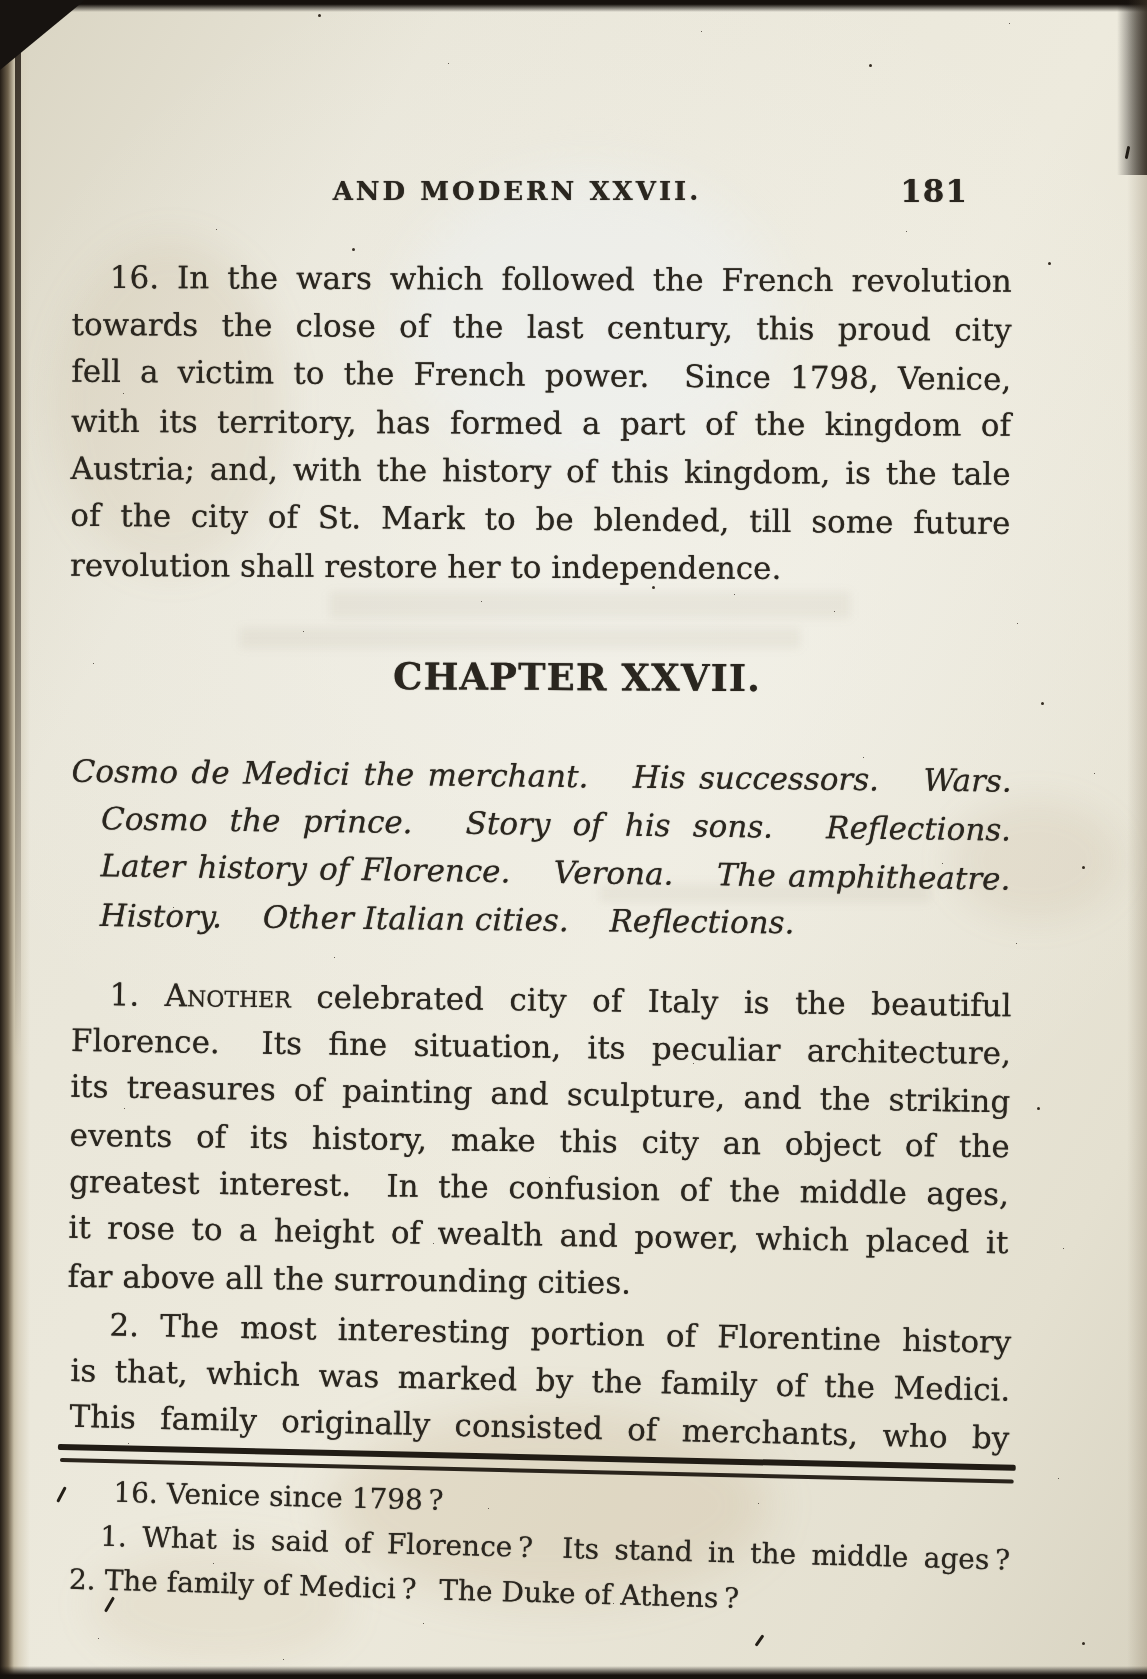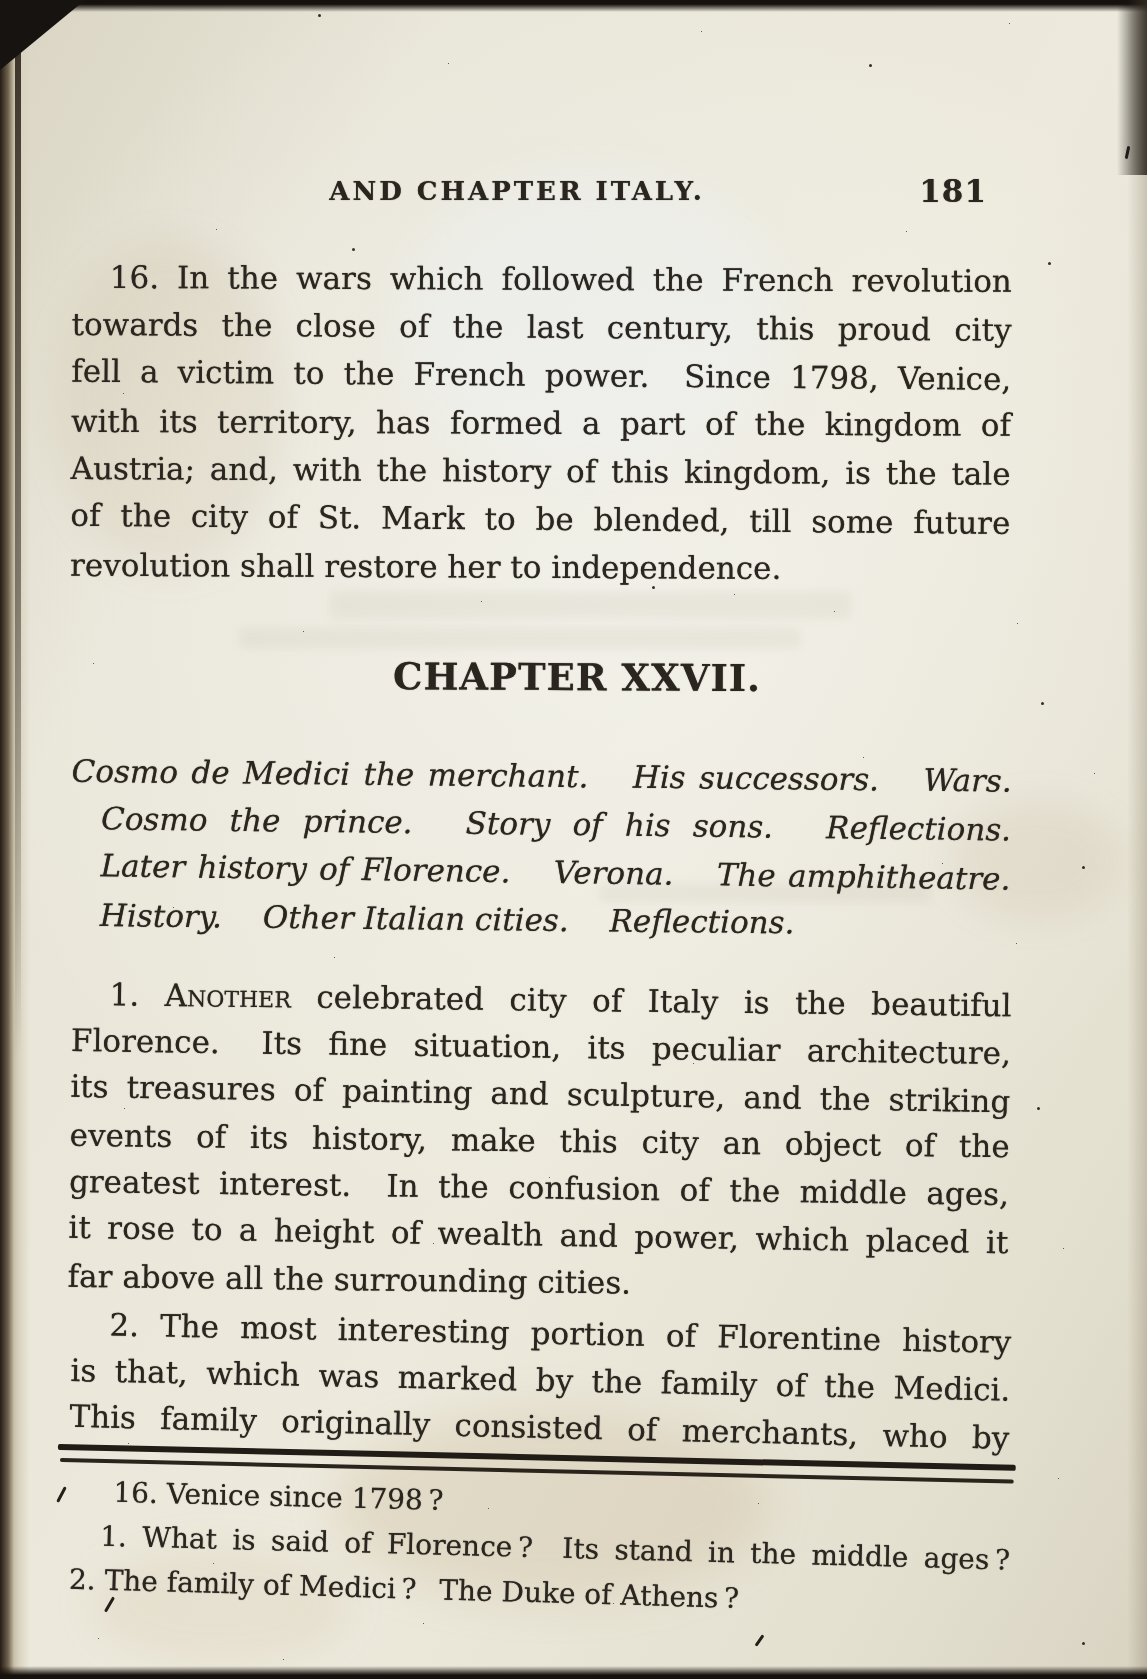--- a/index.html
+++ b/index.html
@@ -68,21 +68,21 @@
   .tick-5{left:1126px;top:146px;height:13px;transform:rotate(12deg);}
   
   .textcol{position:absolute;left:72px;width:940px;
     text-shadow:0 0 1px rgba(42,37,30,.75);}
   .tline{width:100%;text-align:justify;text-align-last:justify;}
   .tline.last{text-align-last:left;}
   .indent{padding-left:38px;box-sizing:border-box;}
   .header-row{top:176px;height:40px;font-weight:bold;}
   .running-title{position:absolute;left:0;right:0;text-align:center;padding-right:50px;
     font-size:26px;letter-spacing:3px;}
-  .page-number{position:absolute;right:25px;top:-3px;font-size:31px;letter-spacing:1px;}
+  .page-number{position:absolute;right:44px;top:-3px;font-size:31px;letter-spacing:1px;}
   .para16{top:252px;font-size:31px;line-height:48px;transform:rotate(.35deg);transform-origin:0 0;}
   .chapter-heading{top:655px;font-size:37px;font-weight:bold;letter-spacing:1px;
     text-align:center;padding-left:70px;box-sizing:border-box;transform:rotate(.3deg);}
   .summary{top:746px;font-size:31px;line-height:48px;font-style:italic;
     transform:rotate(.7deg);transform-origin:0 0;}
   .summary .tline{padding-left:30px;box-sizing:border-box;}
   .summary .tline:first-child{padding-left:0;}
   .para1{top:970px;font-size:31px;line-height:47px;transform:rotate(.8deg);transform-origin:0 0;}
   .sc{font-variant:small-caps;}
   .para2{top:1300px;font-size:31px;line-height:47px;transform:rotate(1.2deg);transform-origin:0 0;}
@@ -103,21 +103,21 @@
 <div class="stain stain-a"></div>
 <div class="stain stain-b"></div>
 <div class="stain stain-c"></div>
 <div class="stain stain-d"></div>
 <div class="stain stain-e"></div>
 <div class="ghost ghost-a"></div>
 <div class="ghost ghost-b"></div>
 <div class="ghost ghost-c"></div>
 
 <div class="textcol header-row">
-  <div class="running-title">AND CHAPTER ITALY.</div>
+  <div class="running-title">AND MODERN XXVII.</div>
   <div class="page-number">181</div>
 </div>
 
 <div class="textcol para16">
   <div class="tline indent">16. In the wars which followed the French revolution</div>
   <div class="tline">towards the close of the last century, this proud city</div>
   <div class="tline">fell a victim to the French power.  Since 1798, Venice,</div>
   <div class="tline">with its territory, has formed a part of the kingdom of</div>
   <div class="tline">Austria; and, with the history of this kingdom, is the tale</div>
   <div class="tline">of the city of St. Mark to be blended, till some future</div>

